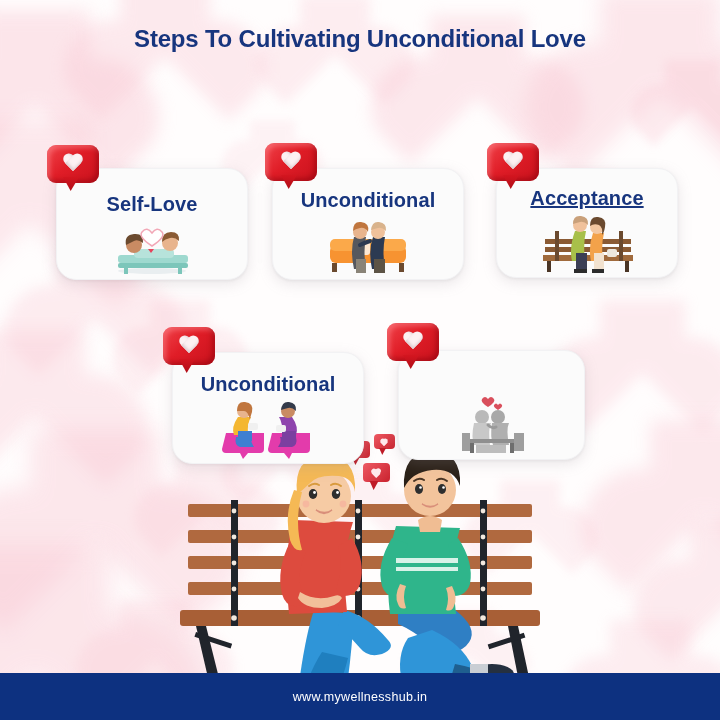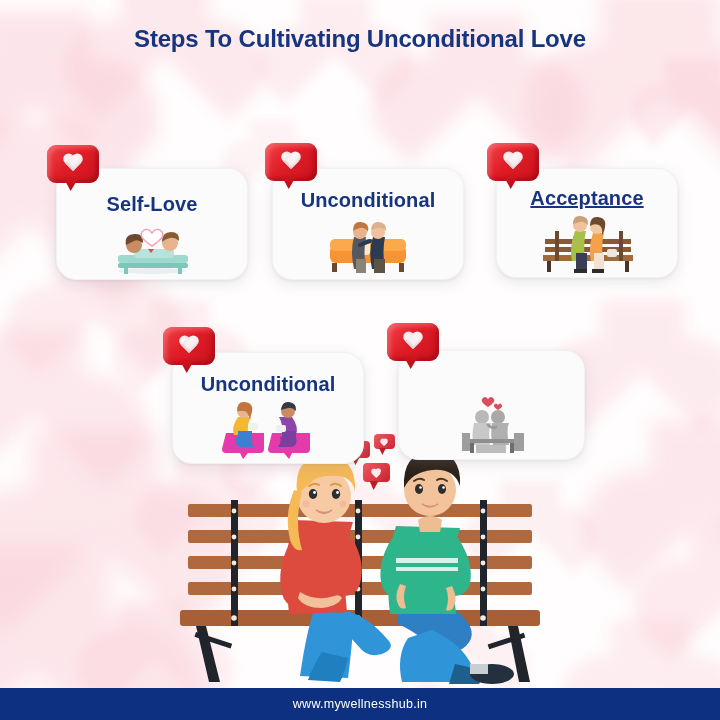--- a/index.html
+++ b/index.html
@@ -68,21 +68,21 @@
   .fbadge .ftail{position:absolute;top:66%;left:24%;width:34%;height:34%;
      background:#bf1b27;clip-path:polygon(0 0,100% 0,45% 100%);}
   .fbadge .fh{position:absolute;top:22%;left:26%;width:48%;height:40%;}
   .fbadge .fh:before,.fbadge .fh:after{content:"";position:absolute;top:0;left:50%;
      width:50%;height:80%;background:#ffe9ec;border-radius:50% 50% 0 0;
      transform:rotate(-45deg);transform-origin:0 100%;}
   .fbadge .fh:after{left:0;transform:rotate(45deg);transform-origin:100% 100%;}
 
   
   #footer{
-    position:absolute;left:0;bottom:0;width:720px;height:32px;z-index:20;
+    position:absolute;left:0;bottom:0;width:720px;height:47px;z-index:20;
     background:#0d3180;display:flex;align-items:center;justify-content:center;
   }
   #footer span{color:#ffffff;font-size:12.5px;letter-spacing:.3px;}
 
   
   #scene{position:absolute;left:0;bottom:36px;width:720px;height:250px;z-index:3;}
 </style>
 </head>
 <body>
 

